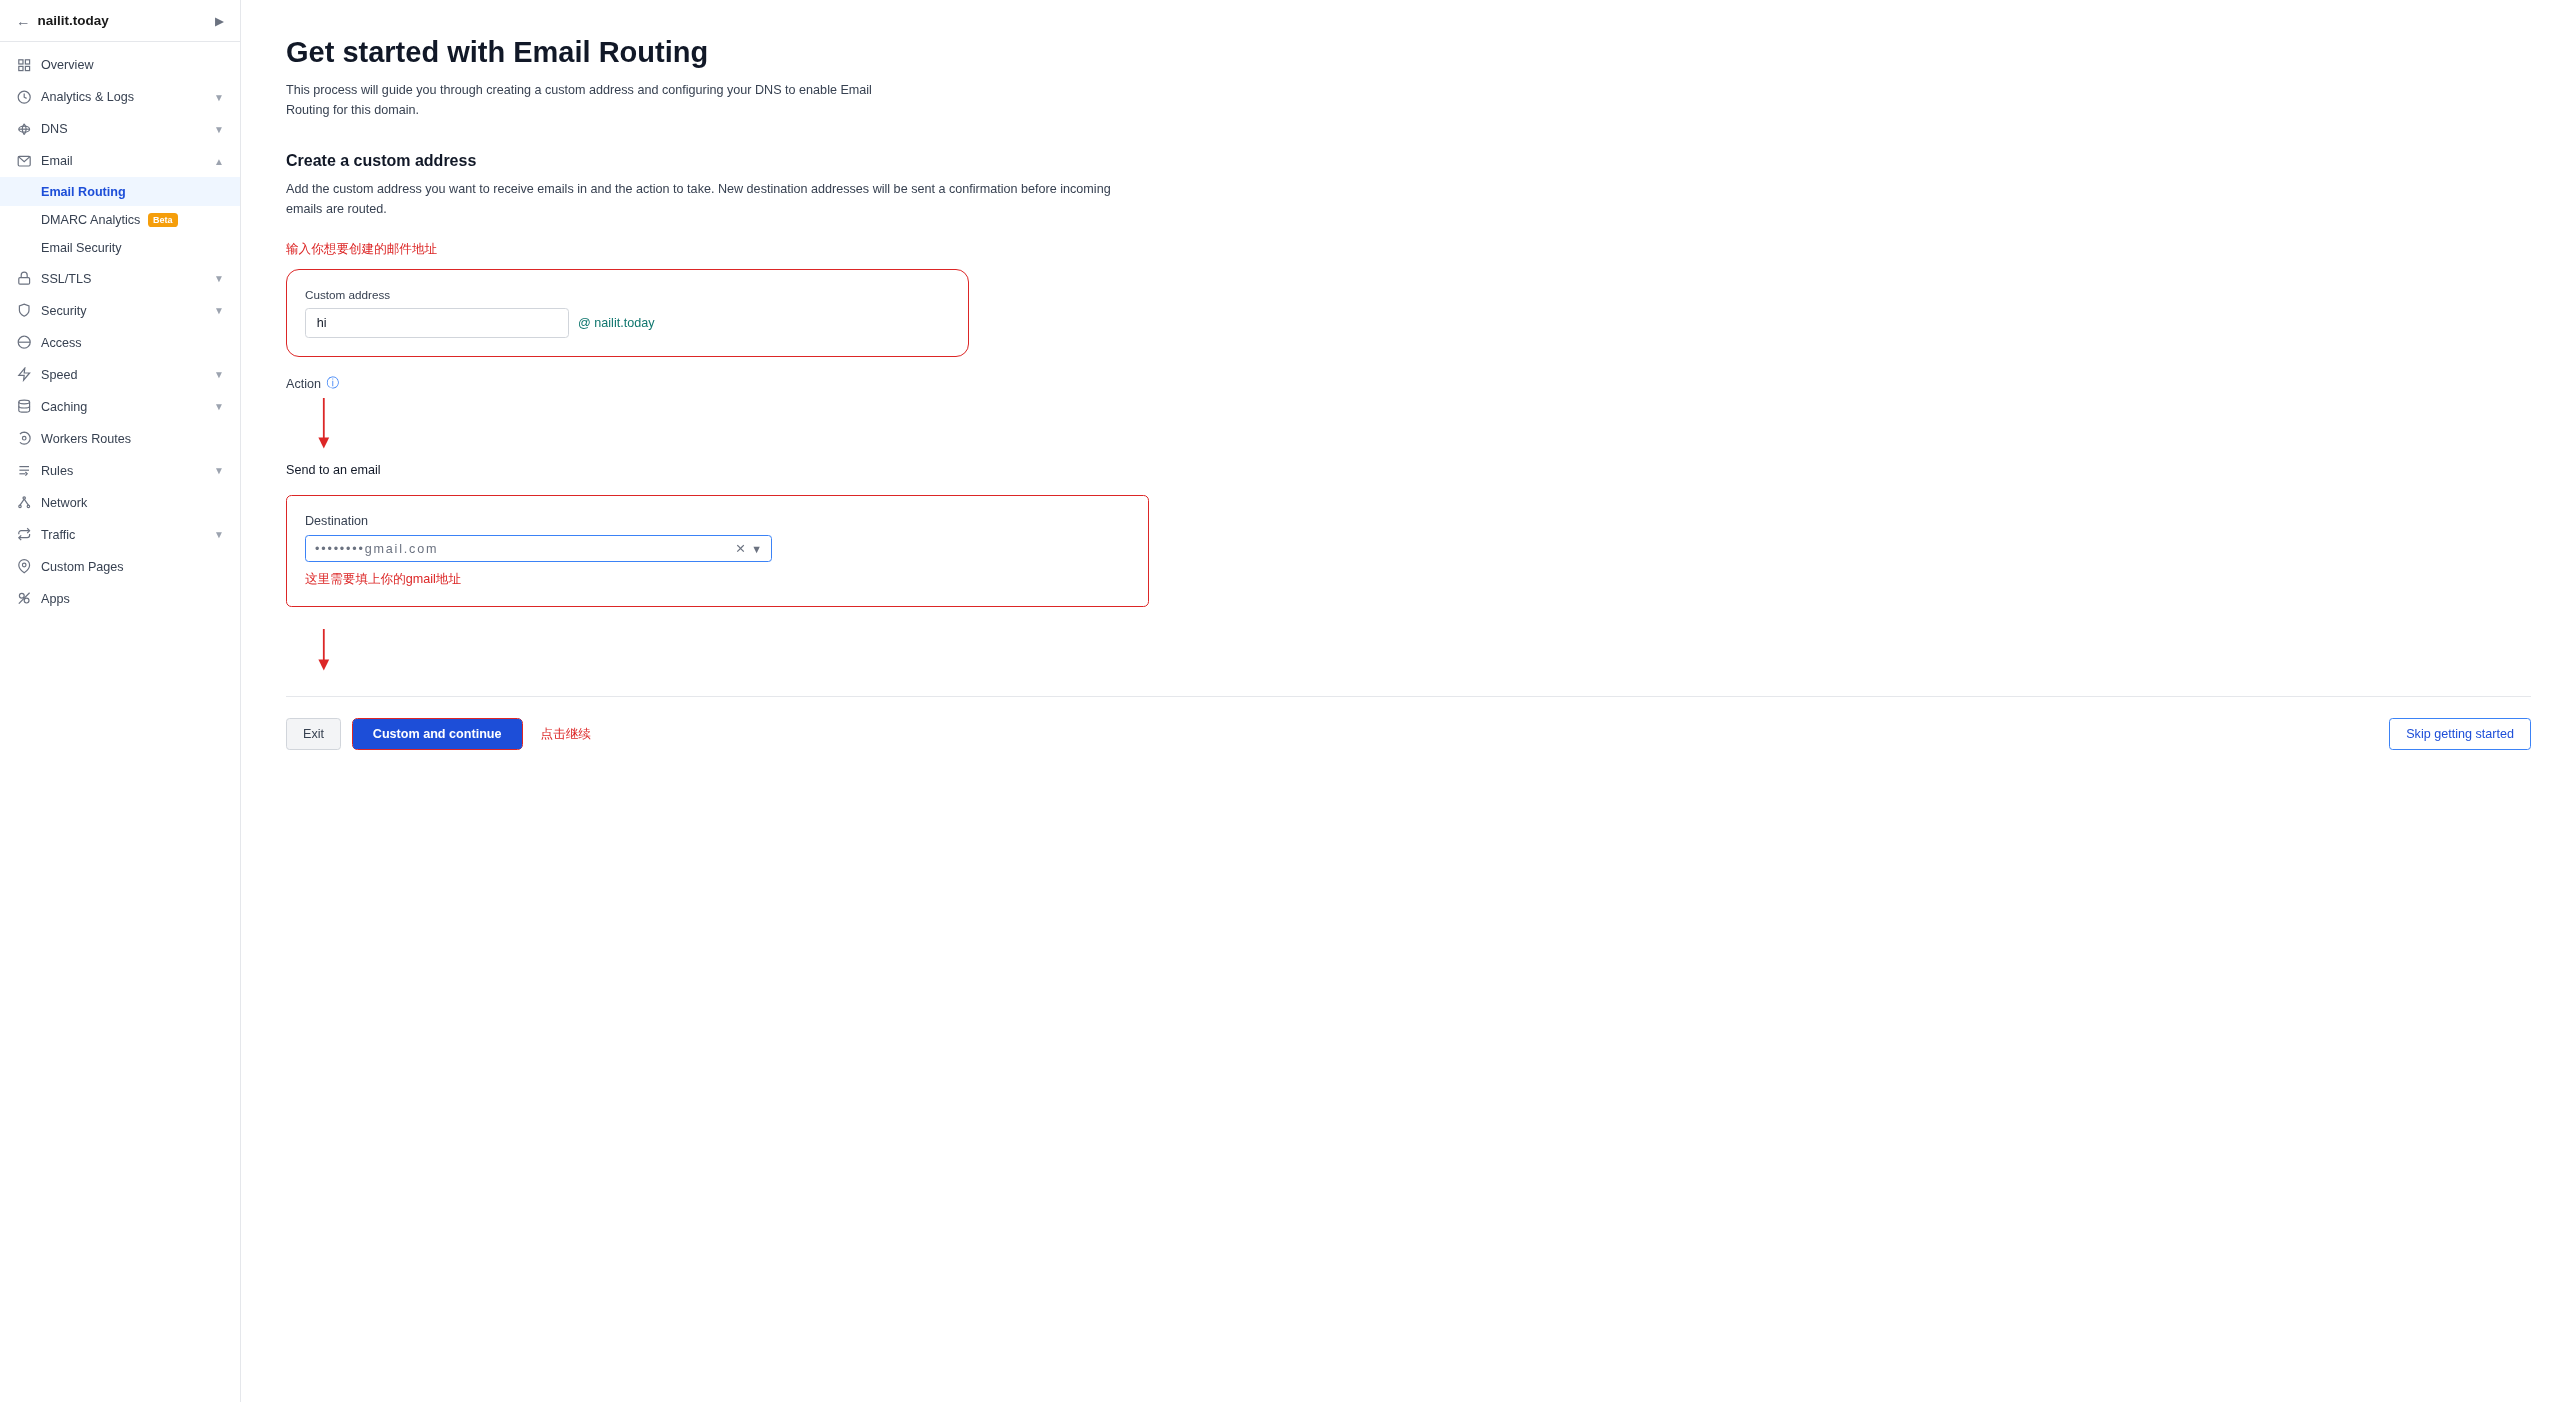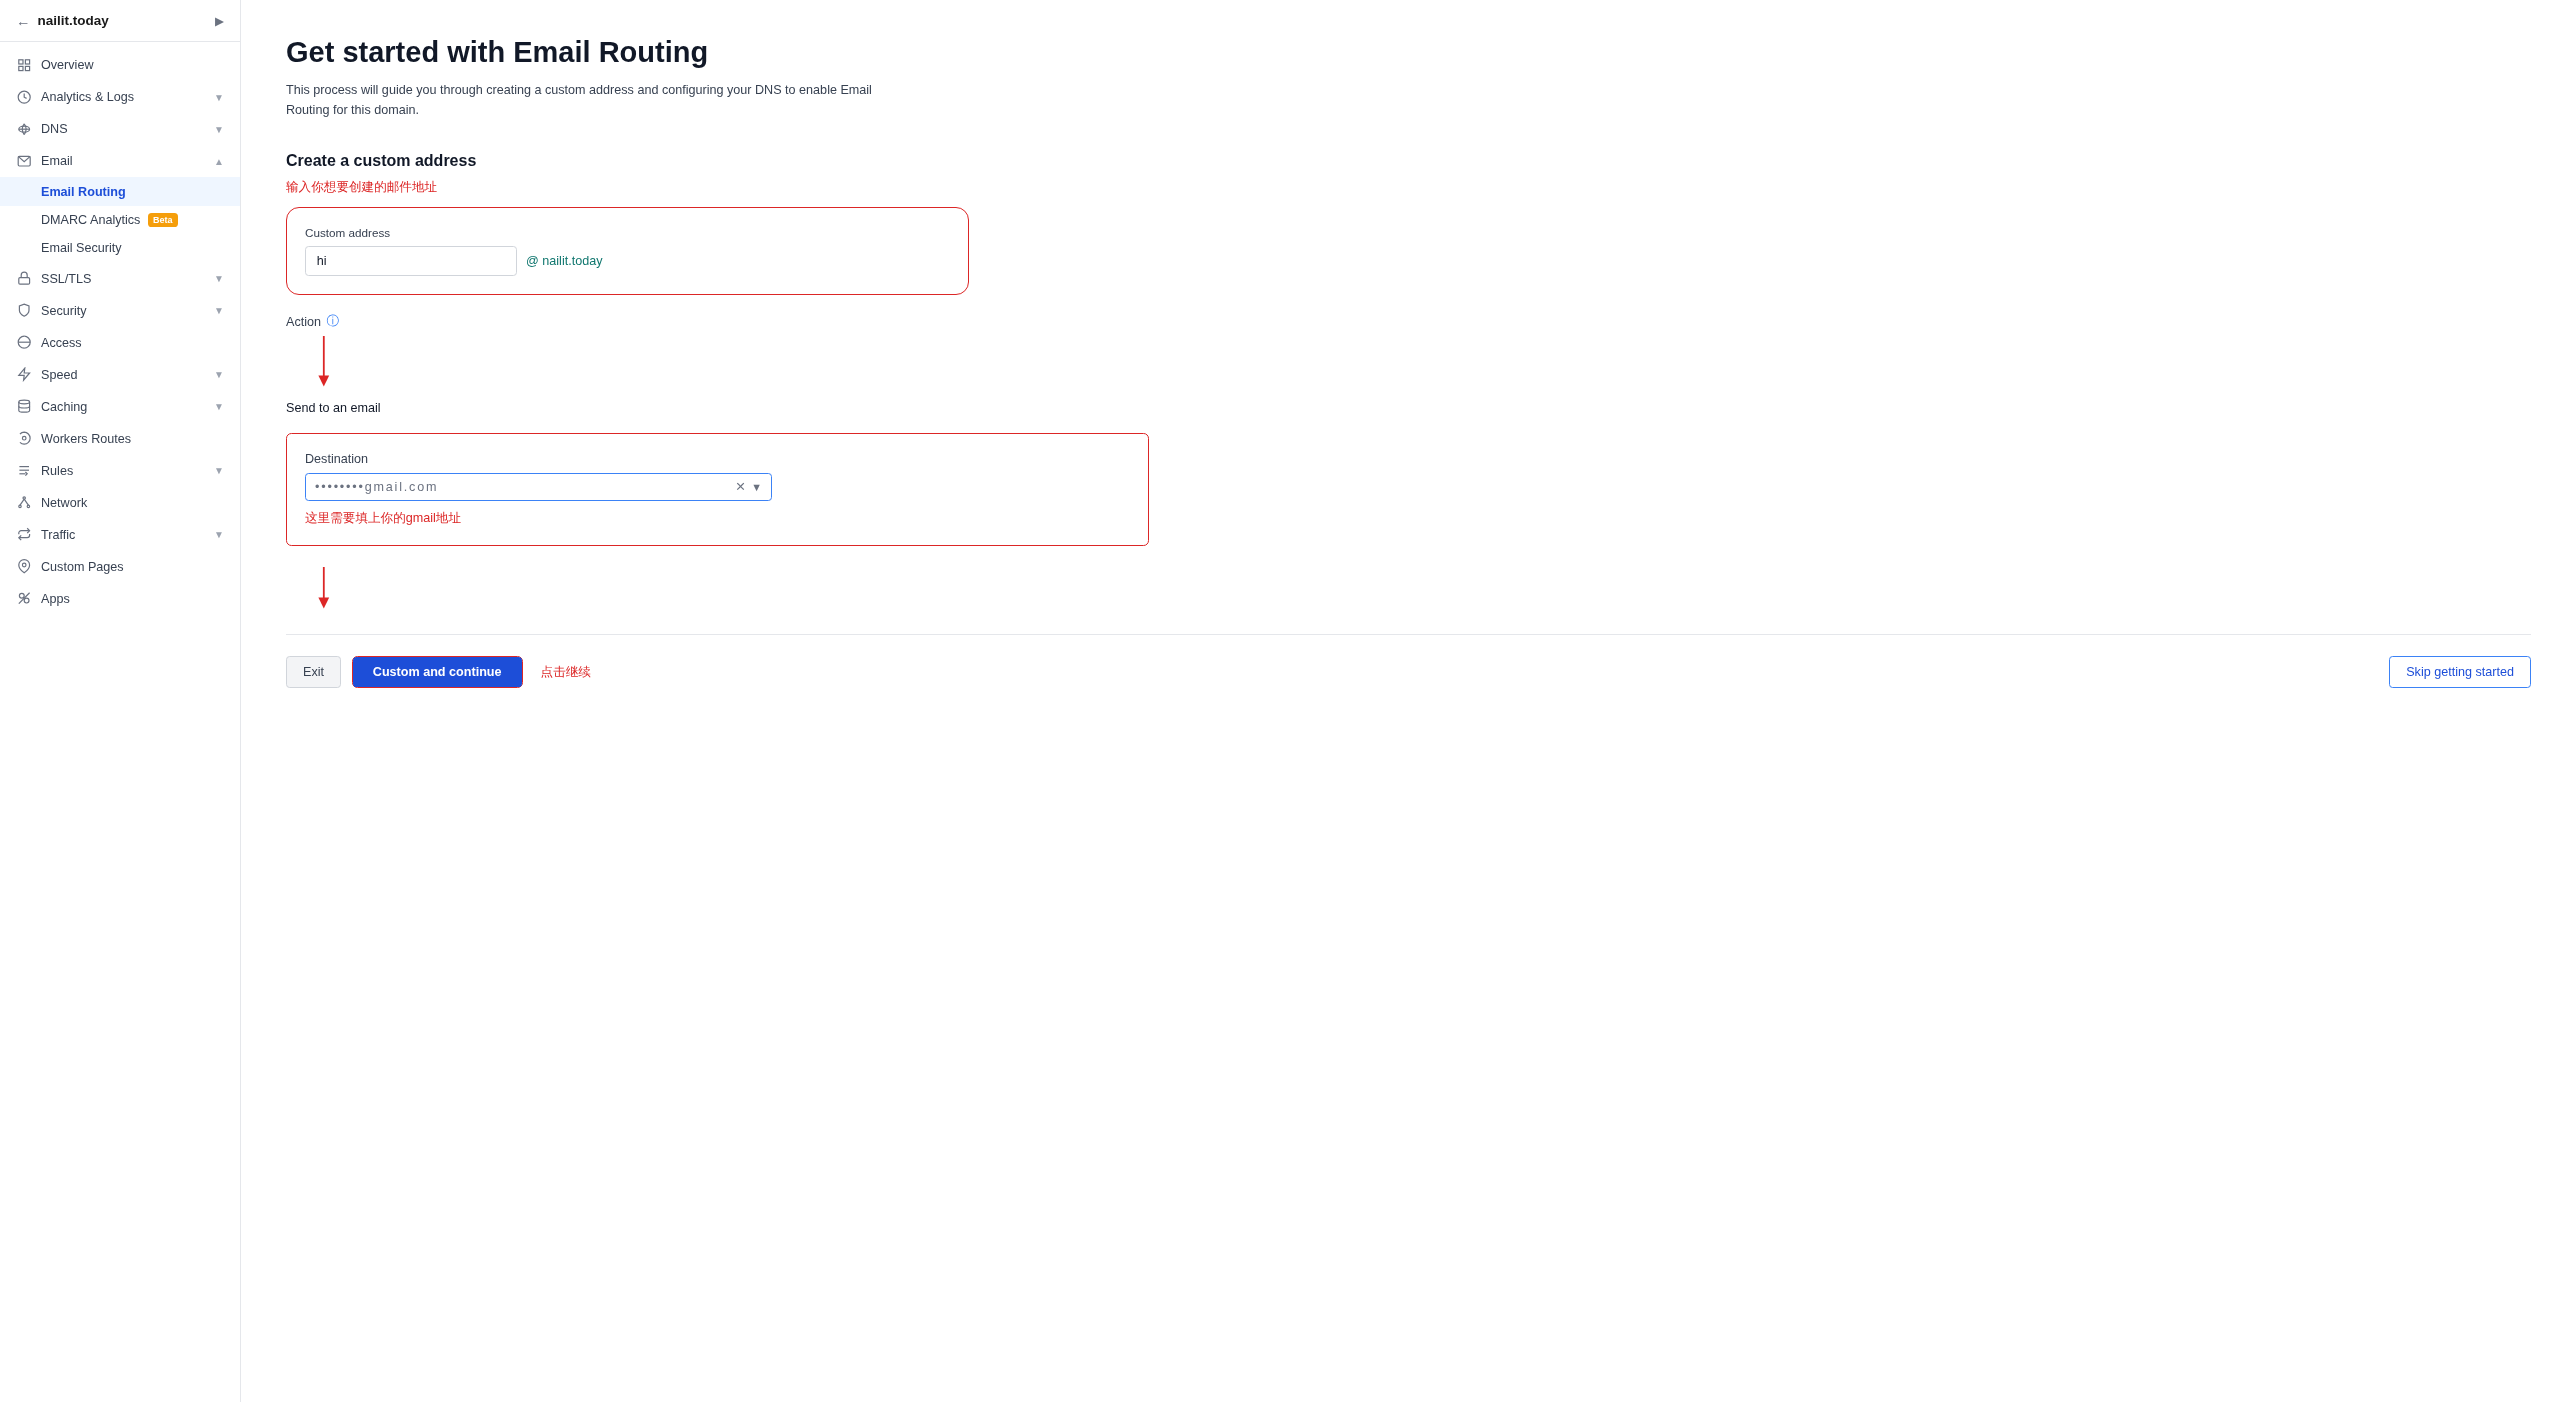--- a/index.html
+++ b/index.html
@@ -173,21 +173,21 @@
       display: flex;
       align-items: center;
       gap: 9px;
     }
 
     .address-input {
       border: 0.9px solid #d1d5db;
       border-radius: 3.6px;
       padding: 7.2px 10.8px;
       font-size: 12.6px;
-      width: 212px;
+      width: 264px;
       outline: none;
       color: #111827;
     }
 
     .at-domain {
       font-size: 12.6px;
       color: #0f766e;
       white-space: nowrap;
     }
 
@@ -570,20 +570,21 @@
 
   </nav>
 </div>
 
 <div id="main">
 
   <h1 class="page-title">Get started with Email Routing</h1>
   <p class="page-subtitle">This process will guide you through creating a custom address and configuring your DNS to enable Email Routing for this domain.</p>
 
   <h2 class="section-title">Create a custom address</h2>
+  <p class="section-description">Add the custom address you want to receive emails in and the action to take. New destination addresses will be sent a confirmation before incoming emails are routed.</p>
 
   <p class="annotation-red">输入你想要创建的邮件地址</p>
 
   <div class="outlined-box">
     <div class="field-label">Custom address</div>
     <div class="address-row">
       <input type="text" class="address-input" value="hi" style="">
       <span class="at-domain">@ nailit.today</span>
     </div>
   </div>

